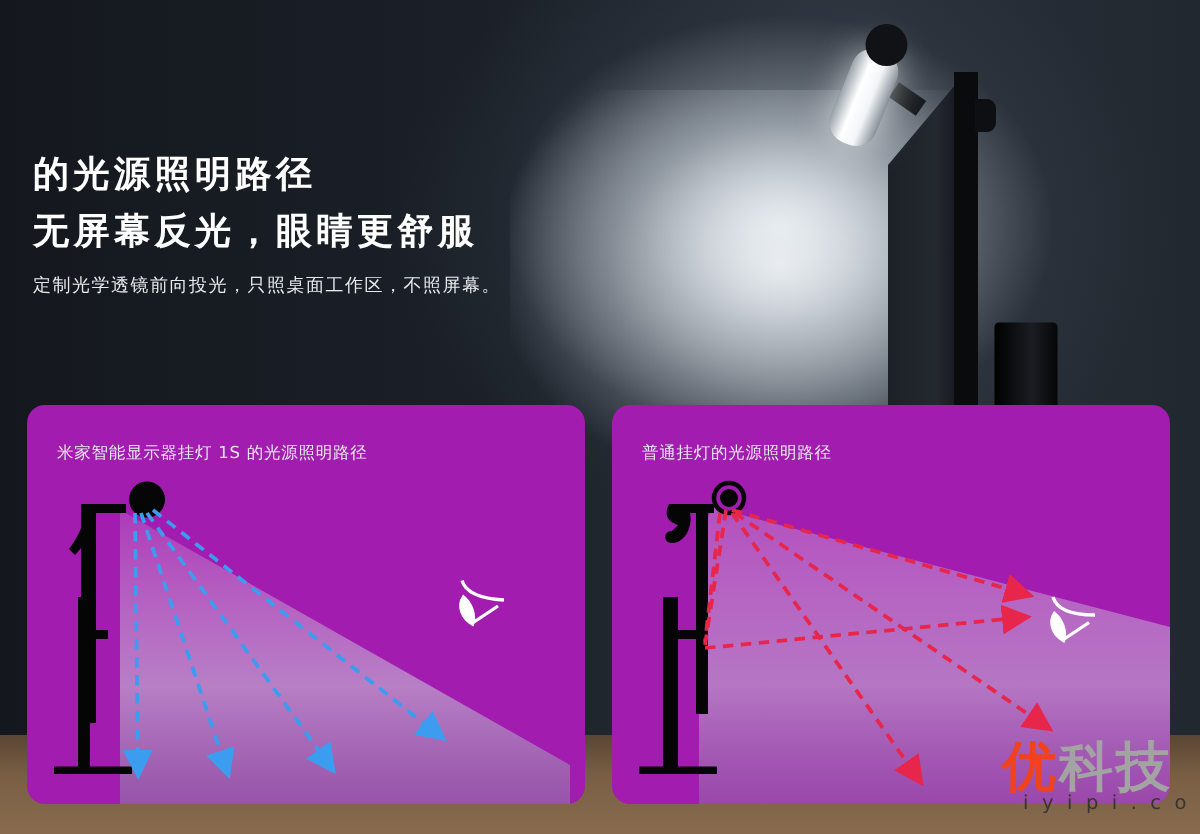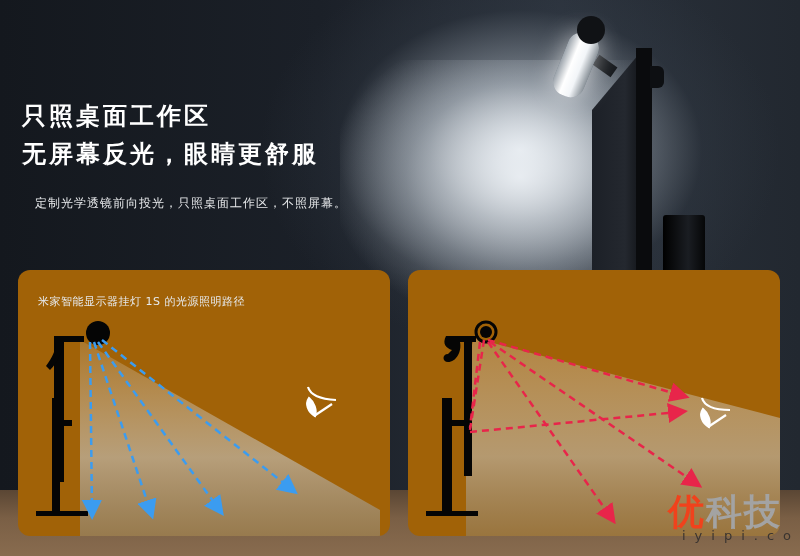--- a/index.html
+++ b/index.html
@@ -22,24 +22,24 @@
   .monitor-stand { position:absolute; left:663px; top:215px; width:42px; height:56px; background:linear-gradient(90deg,#000,#1a1d22 60%,#050607); border-radius:3px 3px 0 0; }
   .lamp-bar { position:absolute; left:560px; top:32px; width:32px; height:66px;
               background:linear-gradient(90deg,#9aa2aa 0%,#ffffff 35%,#f2f5f8 65%,#8a9299 100%);
               border-radius:14px; transform:rotate(22deg); box-shadow:0 0 24px rgba(255,255,255,0.6); }
   .lamp-cap { position:absolute; left:577px; top:16px; width:28px; height:28px; border-radius:50%; background:#101215; }
   .lamp-arm { position:absolute; left:594px; top:60px; width:22px; height:12px; background:#15181c; transform:rotate(35deg); }
 
   .headline { position:absolute; left:22px; color:#fff; font-size:24px; font-weight:bold; letter-spacing:3px; margin:0; }
   .h1 { top:100px; }
   .h2 { top:138px;text-align:center; }
-  .subline { position:absolute; left:22px; top:182px; color:#e8eaec; font-size:12px; letter-spacing:1px; margin:13px; }
+  .subline { position:absolute; left:22px; top:182px; color:#e8eaec; font-size:12px; letter-spacing:1px; margin:0; }
 
   .card { position:absolute; top:270px; height:266px; border-radius:12px; overflow:hidden;
-          background:#a16207; }
+          background:#a21caf; }
   .card-left { left:18px; width:372px; }
   .card-right { left:408px; width:372px; }
   .card-title { position:absolute; left:20px; top:24px; color:#e6e9ec; font-size:11px; letter-spacing:0.5px; }
   .card svg { position:absolute; left:0; top:0; }
 
   .watermark { position:absolute; left:668px; top:492px; }
   .wm-cn { font-size:36px; font-weight:bold; letter-spacing:2px; line-height:40px; }
   .wm-red { color:#f0421c; }
   .wm-dark { color:#a3a3a3; }
   .wm-url { font-size:13px; color:#3a3430; letter-spacing:9px; margin-top:-4px; padding-left:14px; }
@@ -52,21 +52,21 @@
   <div class="glow"></div>
   <div class="monitor-panel"></div>
   <div class="monitor-back"></div>
   <div class="monitor-clip"></div>
   <div class="monitor-stand"></div>
   <div class="lamp-arm"></div>
   <div class="lamp-bar"></div>
   <div class="lamp-cap"></div>
 </div>
 
-<h1 class="headline h1">只照桌面工作区</h1>
+<h1 class="headline h1">的光源照明路径</h1>
 <h1 class="headline h2">无屏幕反光，眼睛更舒服</h1>
 <p class="subline">定制光学透镜前向投光，只照桌面工作区，不照屏幕。</p>
 
 <div class="card card-left">
   <svg width="372" height="266" viewBox="0 0 372 266">
     <defs>
       <linearGradient id="beamL" x1="0" y1="0" x2="0" y2="1">
         <stop offset="0" stop-color="#e6eaee" stop-opacity="0.15"></stop>
         <stop offset="0.6" stop-color="#c8d0d8" stop-opacity="0.55"></stop>
         <stop offset="1" stop-color="#8c98a4" stop-opacity="0.45"></stop>
@@ -128,20 +128,21 @@
       <line x1="80" y1="72" x2="202" y2="246" marker-end="url(#arrowR)"></line>
       <line x1="82" y1="72" x2="286" y2="212" marker-end="url(#arrowR)"></line>
       <line x1="72" y1="72" x2="62" y2="158"></line>
     </g>
     <g stroke="#ffffff" stroke-width="2.2" fill="none">
       <path d="M294,128 C296,135 304,140 322,140"></path>
       <path d="M300,157 L318,145"></path>
       <path d="M295,139 C291,145 294,153 301,157 C303,151 300,143 295,139 z" fill="#fff"></path>
     </g>
   </svg>
+  <div class="card-title">普通挂灯的光源照明路径</div>
 </div>
 
 <div class="watermark">
   <div class="wm-cn">
     <span class="wm-red">优</span><span class="wm-dark">科技</span>
   </div>
   <div class="wm-url">iyipi.com</div>
 </div>
 
 </body></html>

